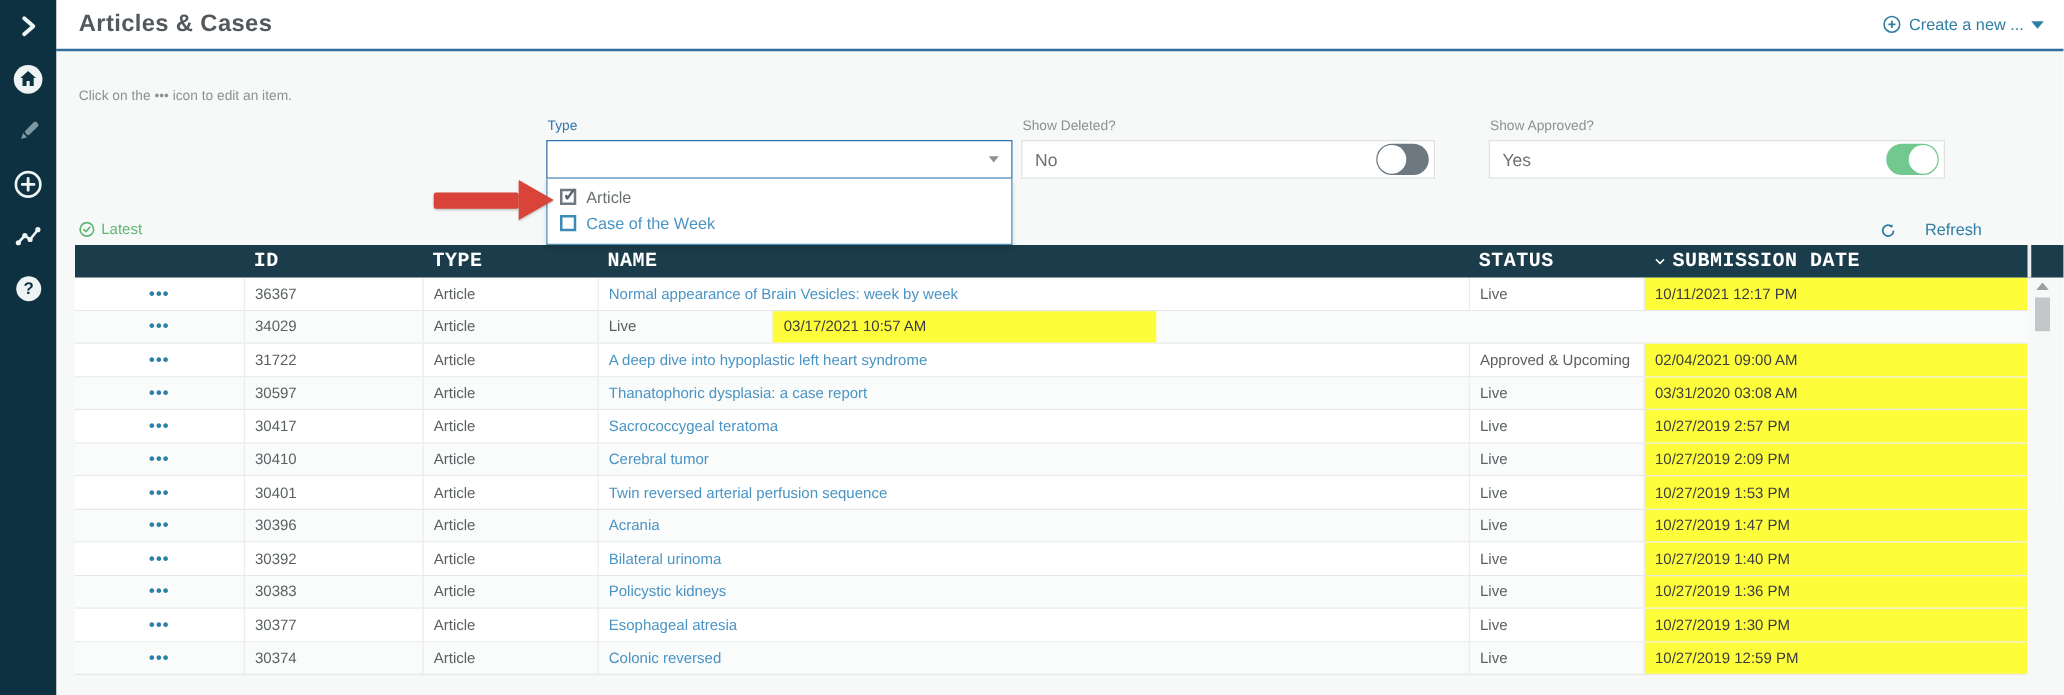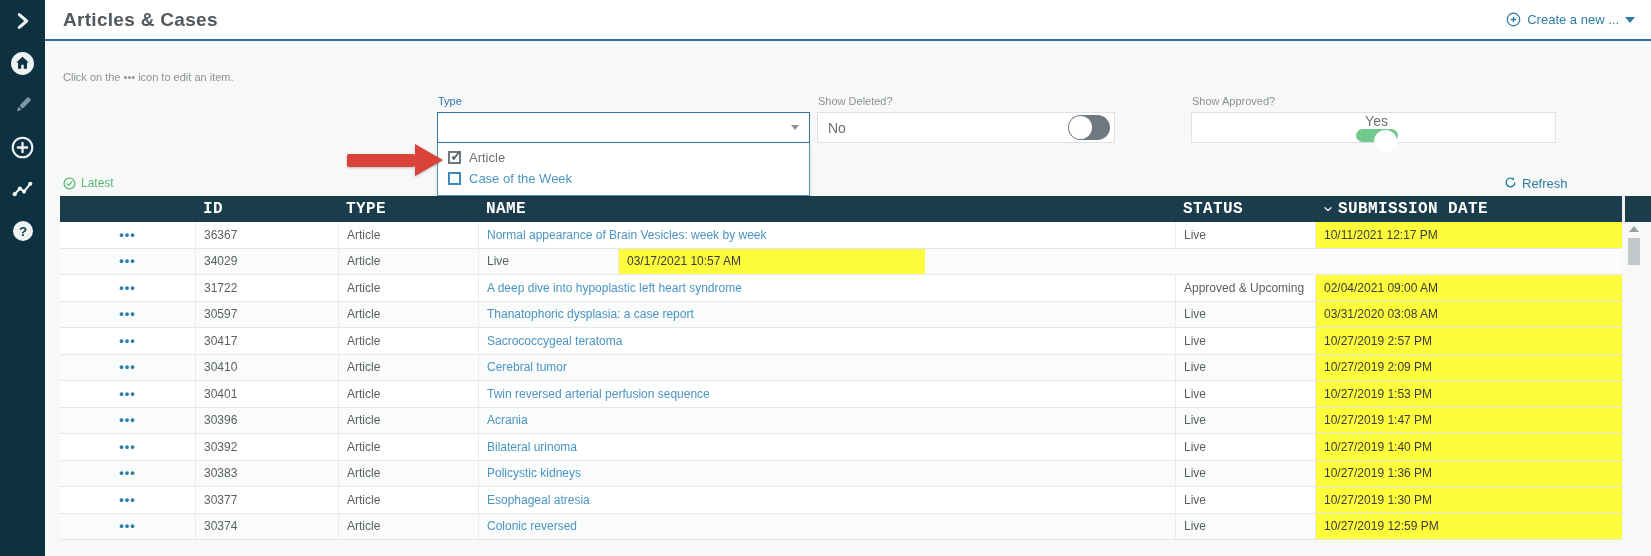--- a/index.html
+++ b/index.html
@@ -32,22 +32,22 @@
                       font-family:"Liberation Sans", sans-serif; background:transparent; }
   .search-box input::placeholder { color:#9aa0a3; }
   .search-sep { width:1px; height:21px; background:#e3e5e6; }
   .search-ic { width:34px; display:flex; align-items:center; justify-content:center; cursor:pointer; }
 
   .type-box { left:437px; width:373px; border:1px solid #3173ad; justify-content:flex-end; cursor:pointer; }
   .select-caret { width:0; height:0; border-left:4px solid transparent; border-right:4px solid transparent;
                   border-top:5px solid #8d9194; margin-right:10px; }
 
   .toggle-box { justify-content:space-between; padding:0 4px 0 10px; }
-  .deleted-box { left:817px; width:298px; }
-  .approved-box { left:1191px; width:365px;flex-direction:column; }
+  .deleted-box { left:817px; width:331px; }
+  .approved-box { left:1191px; width:365px; }
   .toggle-value { font-size:14px; color:#6b7073; }
   .toggle { width:42px; height:25px; border-radius:13px; position:relative; cursor:pointer; background:#6e7880; }
   .toggle .knob { position:absolute; top:1px; left:1px; width:23px; height:23px; border-radius:50%; background:#fff; }
   .toggle.on { background:#71c98f; }
   .toggle.on .knob { left:auto; right:1px; }
 
   
   .dropdown-panel { position:absolute; left:437px; top:143px; width:373px; background:#fff;
                     border:1px solid #4f8fb3; border-top:0; z-index:20; box-shadow:0 2px 4px rgba(0,0,0,.12);
                     padding:4px 0 6px 0; }
@@ -61,21 +61,21 @@
   
   .red-arrow { position:absolute; left:347px; top:144px; z-index:25; display:flex; align-items:center;
                filter:drop-shadow(0 1px 1px rgba(0,0,0,.25)); }
   .red-arrow .tail { width:68px; height:13px; background:#d9433a; border-radius:2px; }
   .red-arrow .head { width:0; height:0; border-top:16px solid transparent; border-bottom:16px solid transparent;
                      border-left:28px solid #d9433a; }
 
   
   .latest { position:absolute; left:63px; top:176px; display:flex; align-items:center; gap:5px;
             color:#5cb874; font-size:12px; }
-  .refresh { position:absolute; left:1504px; top:176px; display:flex; align-items:flex-start; gap:5px;
+  .refresh { position:absolute; left:1504px; top:176px; display:flex; align-items:flex-end; gap:23px;
              color:#2e7da3; font-size:13px; cursor:pointer; }
 
   
   .thead { position:absolute; left:60px; top:196px; width:1591px; height:26px; background:#1b3c4a;
            display:flex; align-items:stretch; z-index:4; }
   .hcell { display:flex; align-items:center; padding-left:8px; color:#fff; font-size:16px; font-weight:700;
            letter-spacing:.4px;font-family:Liberation Mono, monospace; }
   .hcell.sortable { gap:5px; cursor:pointer; }
   .h-actions{ width:135px; } .h-id{ width:143px; } .h-type{ width:140px; } .h-name{ width:697px; }
   .h-status{ width:140px; } .h-date{ width:307px; } .h-filler{ flex:1; border-left:3px solid #eef0f0; }

